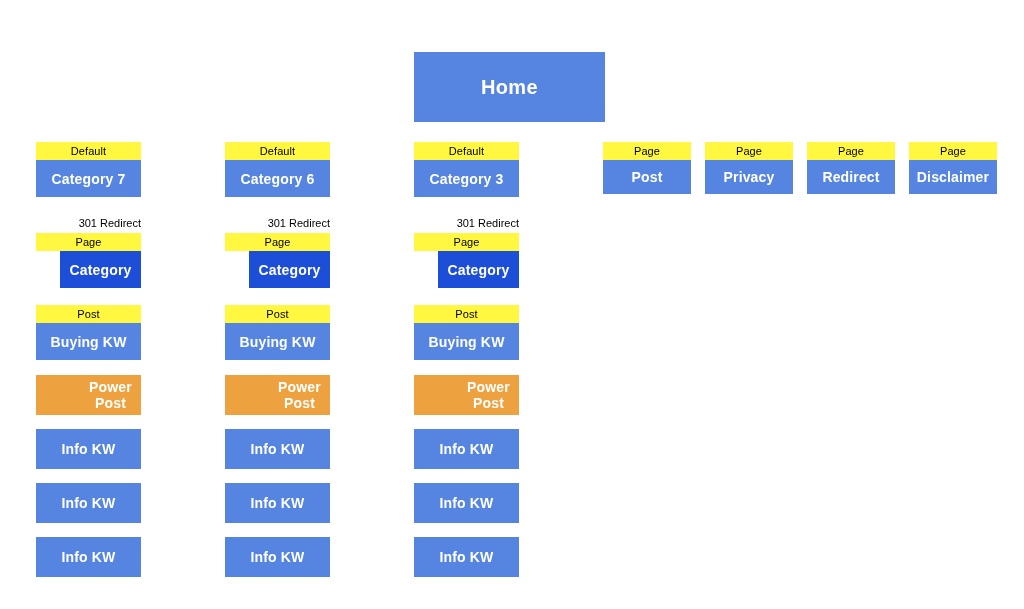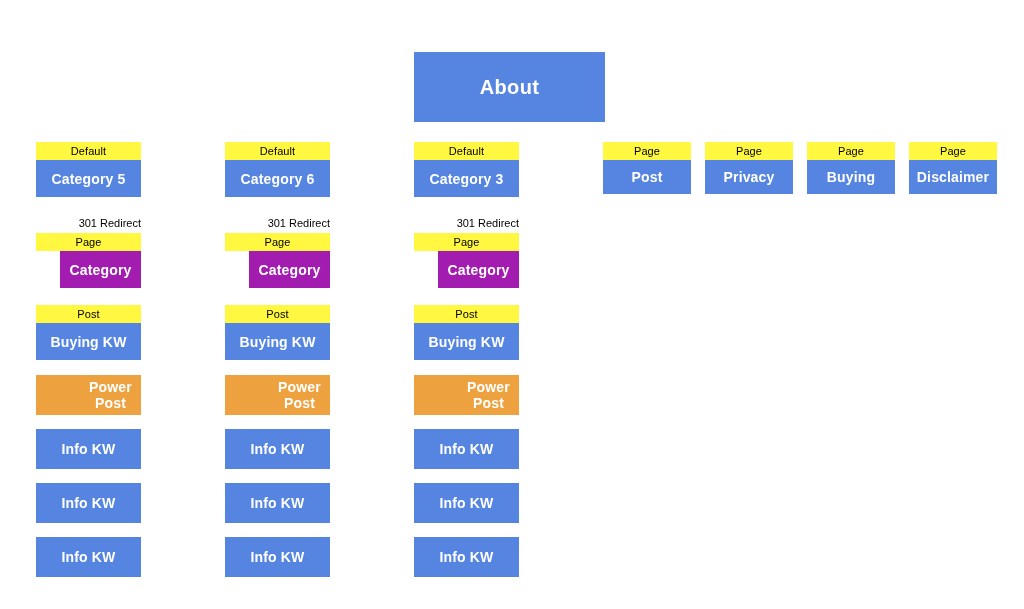--- a/index.html
+++ b/index.html
@@ -45,21 +45,21 @@
     display: flex;
     align-items: center;
     justify-content: center;
     color: #ffffff;
     font-weight: bold;
     font-size: 14px;
     letter-spacing: 0.15px;
     text-align: center;
   }
   .fill-blue  .body { background: #5585E0; }
-  .fill-green .body { background: #a21caf; margin-left: 24px; }
+  .fill-green .body { background: #1d4ed8; margin-left: 24px; }
   .fill-orange .body { background: #EDA13F; padding-left: 44px; }
 
   
   .node.home .body {
     font-size: 20px;
     font-weight: bold;
     letter-spacing: 0.3px;
   }
 
   
@@ -71,46 +71,46 @@
     line-height: 14px;
     white-space: nowrap;
   }
 </style>
 </head>
 <body>
 
 <div id="canvas">
 
   <div class="node home fill-blue" style="left:414px; top:52px; width:191px; height:70px;">
-    <div class="body">About</div>
+    <div class="body">Home</div>
   </div>
 
   <div class="node fill-blue" style="left:603px; top:142px; width:88px; height:52px;">
     <div class="hdr">Page</div>
     <div class="body">Post</div>
   </div>
 
   <div class="node fill-blue" style="left:705px; top:142px; width:88px; height:52px;">
     <div class="hdr">Page</div>
     <div class="body">Privacy</div>
   </div>
 
   <div class="node fill-blue" style="left:807px; top:142px; width:88px; height:52px;">
     <div class="hdr">Page</div>
-    <div class="body">Buying</div>
+    <div class="body">Redirect</div>
   </div>
 
   <div class="node fill-blue" style="left:909px; top:142px; width:88px; height:52px;">
     <div class="hdr">Page</div>
     <div class="body">Disclaimer</div>
   </div>
 
   <div class="node fill-blue" style="left:36px; top:142px; width:105px; height:55px;">
     <div class="hdr">Default</div>
-    <div class="body">Category 5</div>
+    <div class="body">Category 7</div>
   </div>
 
   <div class="caption" style="left:36px; top:216px; width:105px;">301 Redirect</div>
 
   <div class="node fill-green" style="left:36px; top:233px; width:105px; height:55px;">
     <div class="hdr">Page</div>
     <div class="body">Category</div>
   </div>
 
   <div class="node fill-blue" style="left:36px; top:305px; width:105px; height:55px;">

